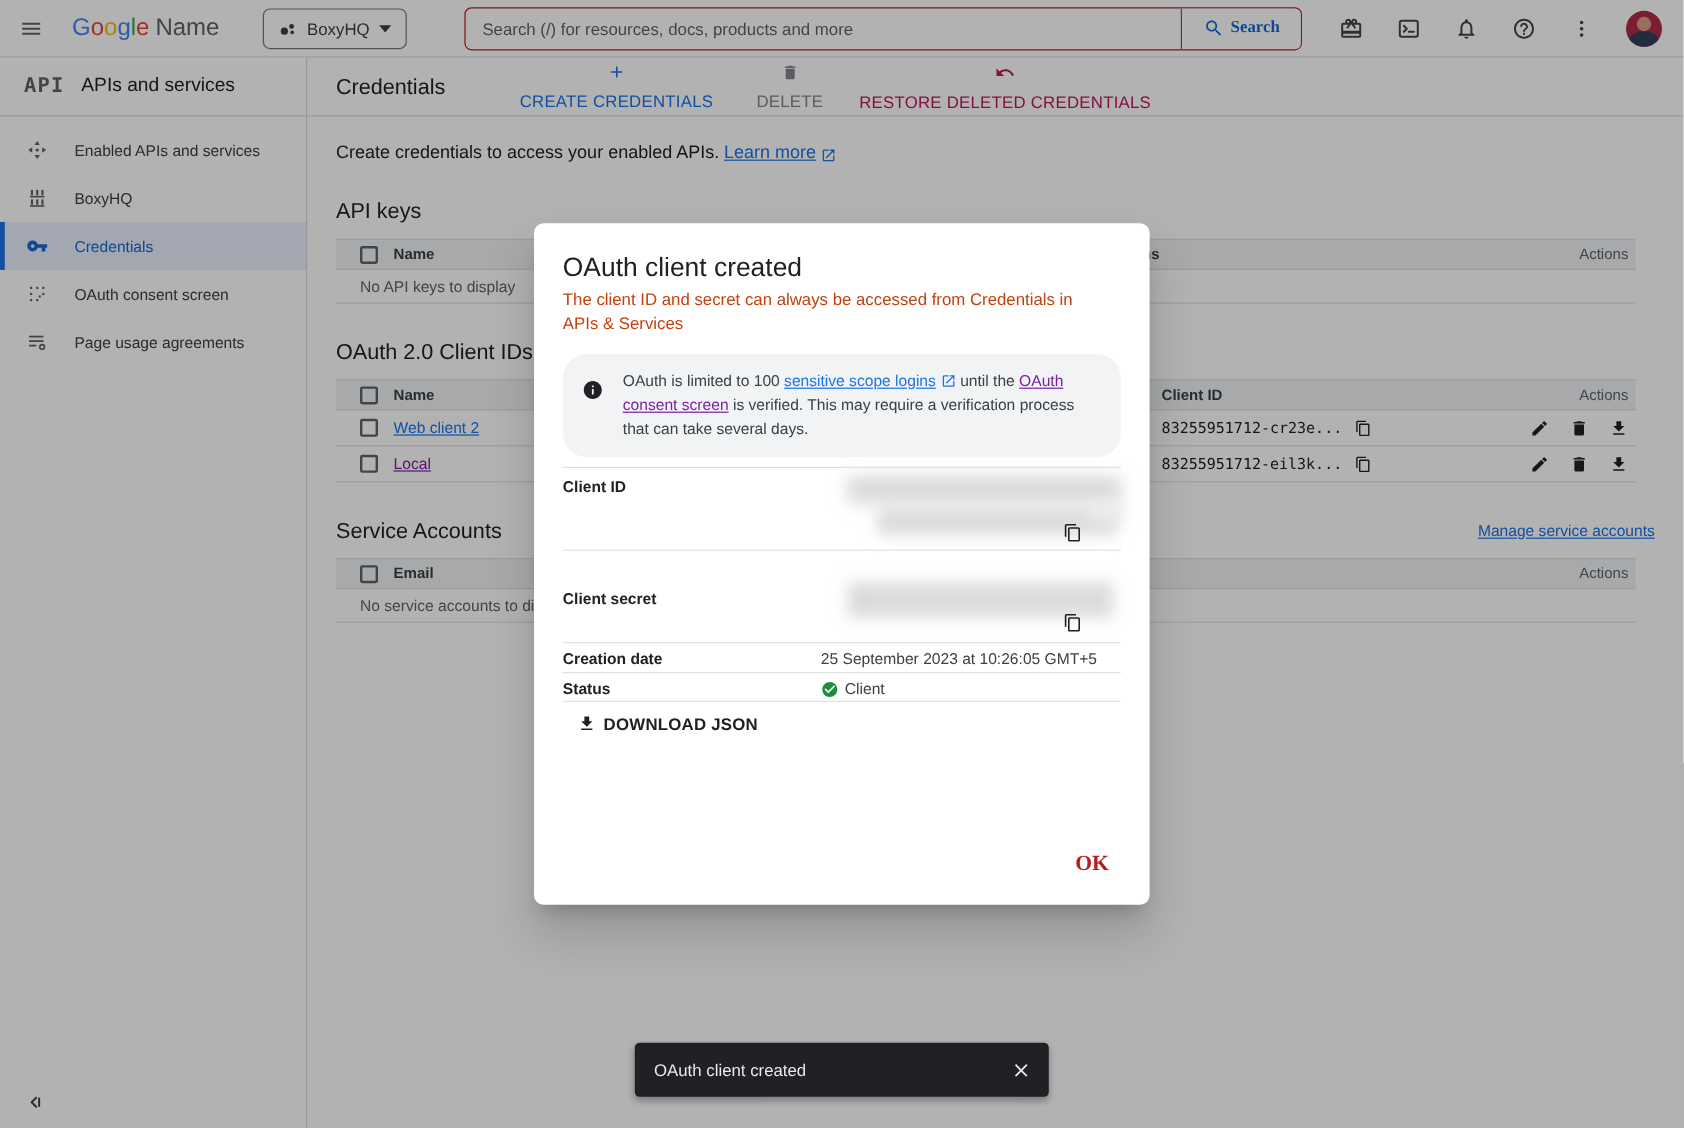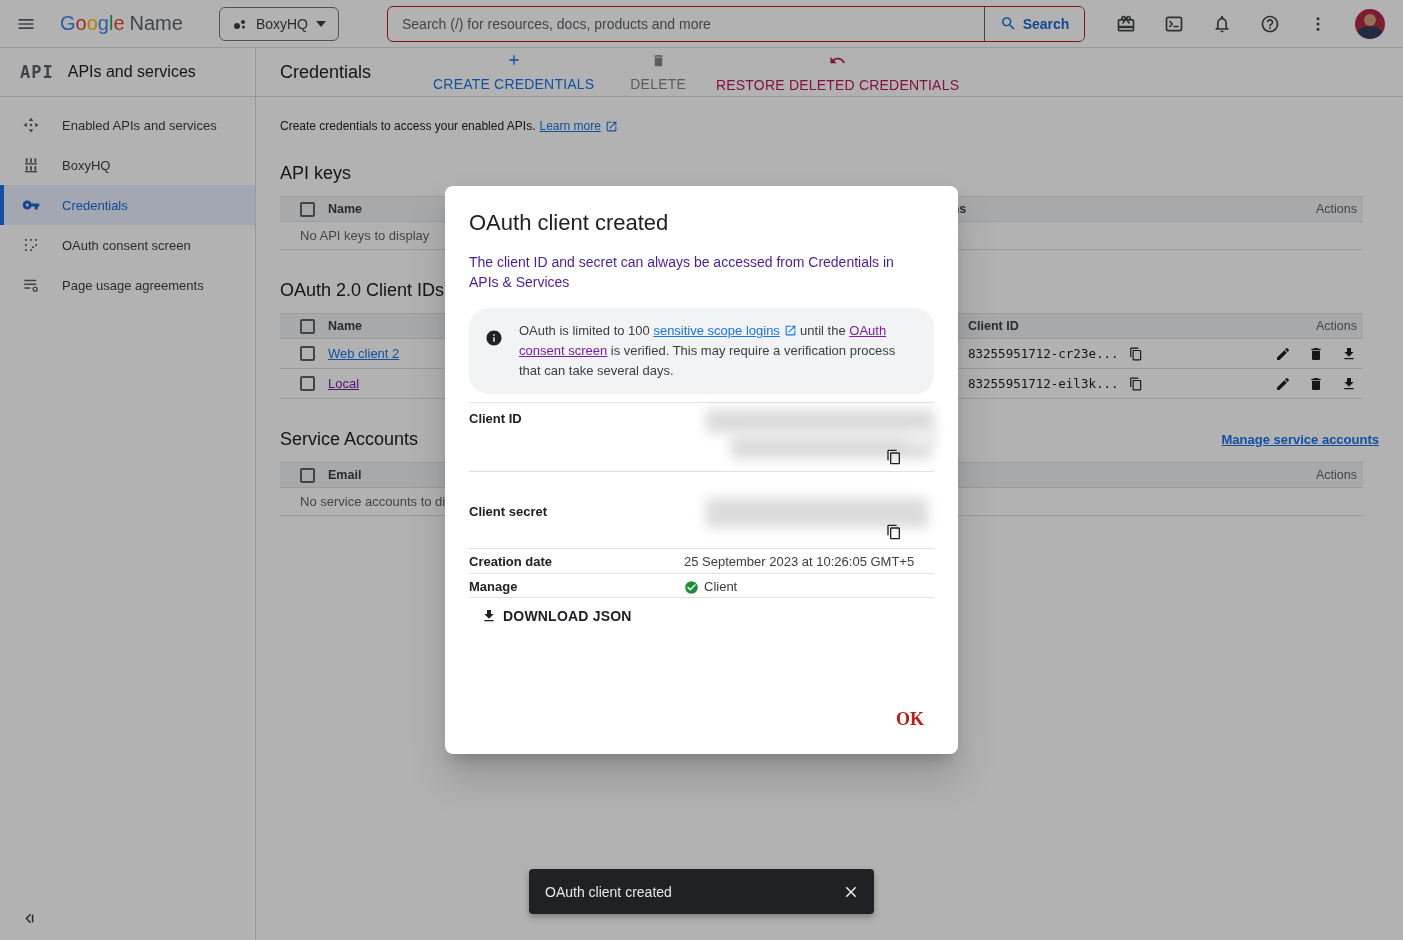--- a/index.html
+++ b/index.html
@@ -13,21 +13,21 @@
   .gc-logo { display:flex; align-items:center; font-size:20px; margin-left:12px; letter-spacing:0; }
   .gc-logo .lg { font-weight:400; }
   .gc-logo .l0{color:#4285F4}.gc-logo .l1{color:#EA4335}.gc-logo .l2{color:#FBBC05}.gc-logo .l3{color:#4285F4}.gc-logo .l4{color:#34A853}.gc-logo .l5{color:#EA4335}
   .gc-logo .cloud { color:#5f6368; margin-left:5px; }
   .project-btn { margin-left:36px; height:34px; border:1px solid #747775; border-radius:6px; display:flex; align-items:center; padding:0 12px; gap:8px; cursor:pointer; background:#fff; }
   .project-btn .pname { font-size:14px; color:#3c4043; font-weight:500; }
   .caret-down { width:0; height:0; border-left:5px solid transparent; border-right:5px solid transparent; border-top:6px solid #3c4043; }
   .search-wrap { margin-left:48px; width:698px; height:36px; border:1px solid #b91c1c; border-radius:6px; display:flex; align-items:stretch; overflow:hidden; background:#fff; }
   .search-input { flex:1; border:none; outline:none; font-size:14px; color:#202124; padding:0 14px; font-family:"Liberation Sans",sans-serif; background:transparent; }
   .search-input::placeholder { color:#5f6368; }
-  .search-btn { width:100px; border-left:1px solid #5f6368; display:flex; align-items:center; justify-content:center; gap:6px; cursor:pointer; color:#1967d2; background:#fff; }
+  .search-btn { width:100px; border-left:1px solid #5f6368; display:flex; align-items:center; justify-content:center; gap:6px; cursor:pointer; color:#1967d2; background:#fff;font-family:Liberation Serif, serif; }
   .search-btn span { font-size:14px; font-weight:700; color:#1967d2; }
   .top-icons { margin-left:auto; display:flex; align-items:center; gap:26px; padding-right:18px; color:#444746; }
   .tico { width:22px; height:22px; display:flex; align-items:center; justify-content:center; cursor:pointer; }
   .avatar { width:30px; height:30px; border-radius:50%; overflow:hidden; position:relative; background:#b02c47; cursor:pointer; }
   .avatar .head { position:absolute; left:9px; top:5px; width:12px; height:12px; border-radius:50%; background:#d8a184; }
   .avatar .body { position:absolute; left:3px; top:17px; width:24px; height:14px; border-radius:50% 50% 0 0; background:#30405c; }
 
   
   .sidebar { position:absolute; left:0; top:48px; bottom:0; width:256px; background:#fff; border-right:1px solid #dadce0; z-index:1; }
   .sb-header { height:49px; display:flex; align-items:center; gap:14px; padding:0 0 0 20px; border-bottom:1px solid #dadce0; }
@@ -44,25 +44,25 @@
   .sb-collapse { position:absolute; left:22px; bottom:14px; color:#3c4043; cursor:pointer; }
 
   
   .content { position:absolute; left:256px; top:48px; right:0; bottom:0; background:#fff; overflow:hidden; }
   .toolbar { height:49px; display:flex; align-items:center; padding:0 24px; border-bottom:1px solid #dadce0; }
   .page-title { font-size:18px; color:#202124; }
   .tb-btn { display:flex; align-items:center; gap:8px; font-size:14px; font-weight:500; letter-spacing:.2px; cursor:pointer;flex-direction:column; }
   .tb-create { margin-left:62px; color:#1a73e8; }
   .tb-delete { margin-left:36px; color:#80868b; }
   .tb-restore { margin-left:30px; color:#be185d; }
-  .desc-row { padding:22px 24px 0 24px; font-size:12px; color:#202124; display:flex; align-items:flex-end; gap:4px; }
+  .desc-row { padding:22px 24px 0 24px; font-size:15px; color:#202124; display:flex; align-items:flex-end; gap:4px; }
   .link-blue { color:#1a73e8; text-decoration:underline; cursor:pointer; }
   .link-purple { color:#7b1fa2; text-decoration:underline; cursor:pointer; }
   .section-h { padding:30px 24px 0 24px; font-size:18px; color:#202124; display:flex; align-items:center; justify-content:space-between; }
-  .section-h .manage { font-size:13px; font-weight:700; }
+  .section-h .manage { font-size:13px; font-weight:400; }
   .tablebox { margin:12px 40px 0 24px; }
   .trow { display:flex; align-items:center; height:28px; border-bottom:1px solid #e0e0e0; position:relative; }
   .thead { background:#f1f3f4; border-top:1px solid #e0e0e0; height:26px; }
   .thead .tcell { font-size:12.5px; font-weight:700; color:#3c4043; }
   .thead .tc-actions { color:#5f6368; font-weight:400; }
   .tcell { font-size:13px; color:#202124; }
   .tc-check { width:48px; display:flex; align-items:center; padding-left:20px; }
   .checkbox { width:15px; height:15px; border:2px solid #5f6368; border-radius:2px; background:transparent; cursor:pointer; }
   .tc-name { width:640px; }
   .tc-clientid { flex:1; display:flex; align-items:center; gap:10px; font-family:"DejaVu Sans Mono", monospace; font-size:12.5px; color:#202124; }
@@ -70,21 +70,21 @@
   .tc-restrictions { position:absolute; left:614px; top:5px; font-size:12.5px; font-weight:700; color:#3c4043; }
   .empty-row { height:28px; display:flex; align-items:center; padding-left:20px; font-size:13px; color:#5f6368; border-bottom:1px solid #e0e0e0; }
   .orow { height:30px; }
   .aico { width:16px; height:16px; cursor:pointer; display:flex; align-items:center; }
   .copy-ico { width:14px; height:14px; cursor:pointer; color:#202124; }
 
   
   .scrim { position:absolute; inset:0; background:rgba(0,0,0,0.30); z-index:10; }
   .modal { position:absolute; left:445px; top:186px; width:513px; height:568px; background:#fff; border-radius:8px; z-index:20; box-shadow:0 24px 38px 3px rgba(0,0,0,.14), 0 11px 15px -7px rgba(0,0,0,.2); padding:24px; }
   .m-title { font-size:22px; color:#202124; font-weight:400; }
-  .m-body { margin-top:16px; font-size:14px; color:#4c1d95; line-height:20px; max-width:440px; }
+  .m-body { margin-top:3px; font-size:14px; color:#c2410c; line-height:20px; max-width:440px; }
   .m-notice { margin-top:16px; background:#f1f3f4; border-radius:20px; padding:13px 16px; display:flex; gap:16px; }
   .m-notice .ntext { font-size:13px; color:#3c4043; line-height:20px; }
   .info-ico { flex:0 0 auto; width:18px; height:18px; margin-top:8px; color:#202124; }
   .m-rows { margin-top:8px; }
   .m-row { display:flex; border-top:1px solid #e0e0e0; position:relative; }
   .m-label { width:215px; font-size:13px; font-weight:700; color:#202124; padding-top:8px; flex:0 0 auto; }
   .m-value { flex:1; font-size:13px; color:#3c4043; padding-top:8px; display:flex; align-items:flex-start; gap:5px; }
   .row-cid { height:69px; }
   .row-csecret { height:77px; }
   .row-csecret .m-label { padding-top:32px; }
@@ -423,21 +423,21 @@
         <div class="redact r4"></div>
         <svg class="m-copy cs-copy" viewBox="0 0 24 24" fill="currentColor">
             <path d="M16 1H4c-1.1 0-2 .9-2 2v14h2V3h12V1zm3 4H8c-1.1 0-2 .9-2 2v14c0 1.1.9 2 2 2h11c1.1 0 2-.9 2-2V7c0-1.1-.9-2-2-2zm0 16H8V7h11v14z"></path>
           </svg>
       </div>
       <div class="m-row row-date">
         <div class="m-label">Creation date</div>
         <div class="m-value">25 September 2023 at 10:26:05 GMT+5</div>
       </div>
       <div class="m-row row-status">
-        <div class="m-label">Manage</div>
+        <div class="m-label">Status</div>
         <div class="m-value">
           <svg class="check-ico" viewBox="0 0 24 24" fill="currentColor">
               <path d="M12 2C6.48 2 2 6.48 2 12s4.48 10 10 10 10-4.48 10-10S17.52 2 12 2zm-2 15l-5-5 1.41-1.41L10 14.17l7.59-7.59L19 8l-9 9z"></path>
             </svg>
           <span>Client</span>
         </div>
       </div>
       <div class="dl-row">
         <div class="dl-btn">
           <svg width="16" height="16" viewBox="0 0 24 24" fill="currentColor">

